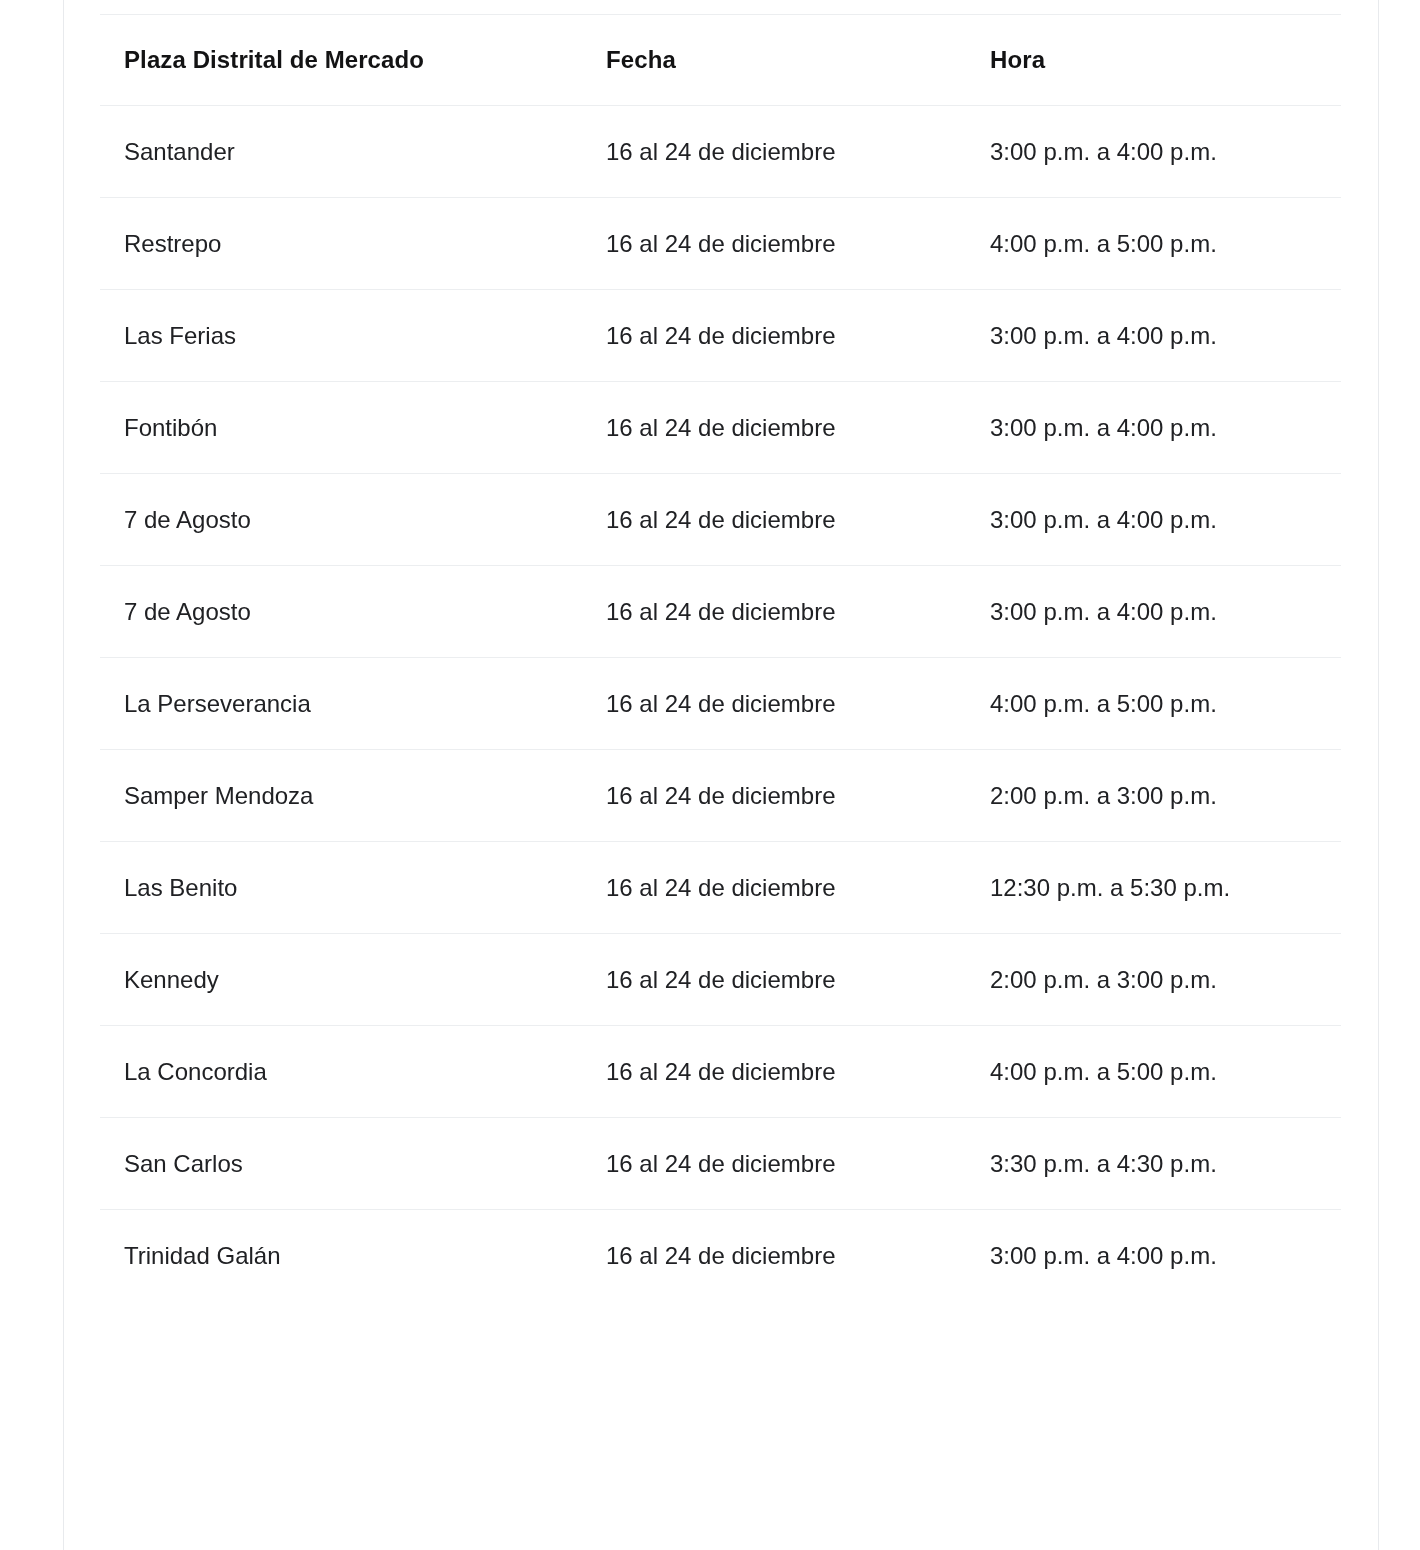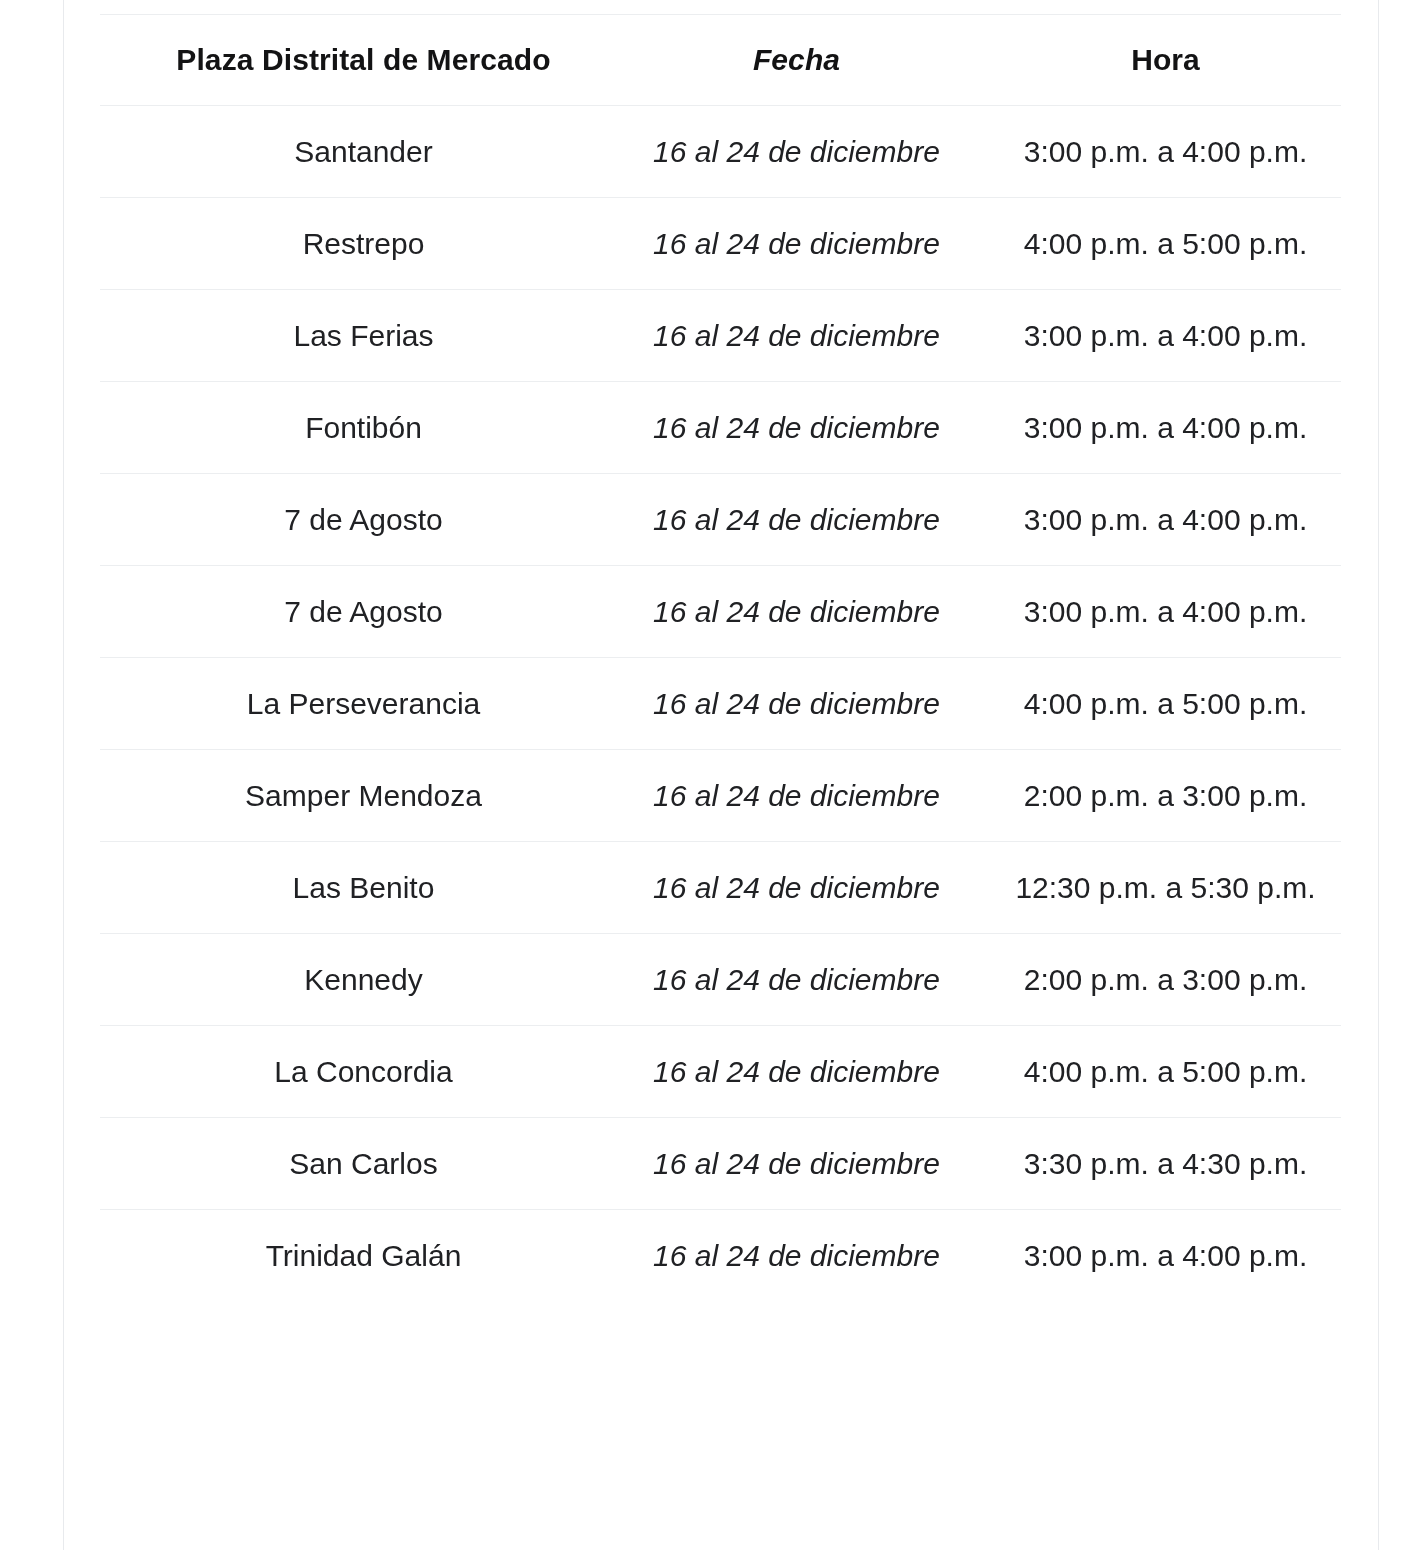--- a/index.html
+++ b/index.html
@@ -50,25 +50,25 @@
     border-collapse: collapse;
     table-layout: fixed;
   }
 
   table.schedule col.col-plaza { width: 503px; }
   table.schedule col.col-fecha { width: 384px; }
   table.schedule col.col-hora  { width: 354px; }
 
   table.schedule th,
   table.schedule td {
-    text-align: center;
+    text-align: left;
     vertical-align: middle;
     border-top: 1px solid #eceef0;
     padding: 0 0 0 24px;
-    font-size: 30px;
+    font-size: 24px;
     line-height: 1.25;
   }
 
   table.schedule thead th {
     height: 90px;
     font-weight: 700;
     color: #131314;
     letter-spacing: 0.1px;
   }
 
@@ -79,21 +79,21 @@
   }
 
   table.schedule tbody tr:first-child td {
     border-top: 1px solid #eceef0;
   }
 
   
   table.schedule th.c-plaza,
   table.schedule td.c-plaza { padding-left: 24px; }
   table.schedule th.c-fecha,
-  table.schedule td.c-fecha { padding-left: 3px; font-style: italic; }
+  table.schedule td.c-fecha { padding-left: 3px; }
   table.schedule th.c-hora,
   table.schedule td.c-hora  { padding-left: 3px; margin-top: 48px; }
 </style>
 </head>
 <body>
 
 <div class="page-frame">
   <div class="rule-left"></div>
   <div class="rule-right"></div>
 

